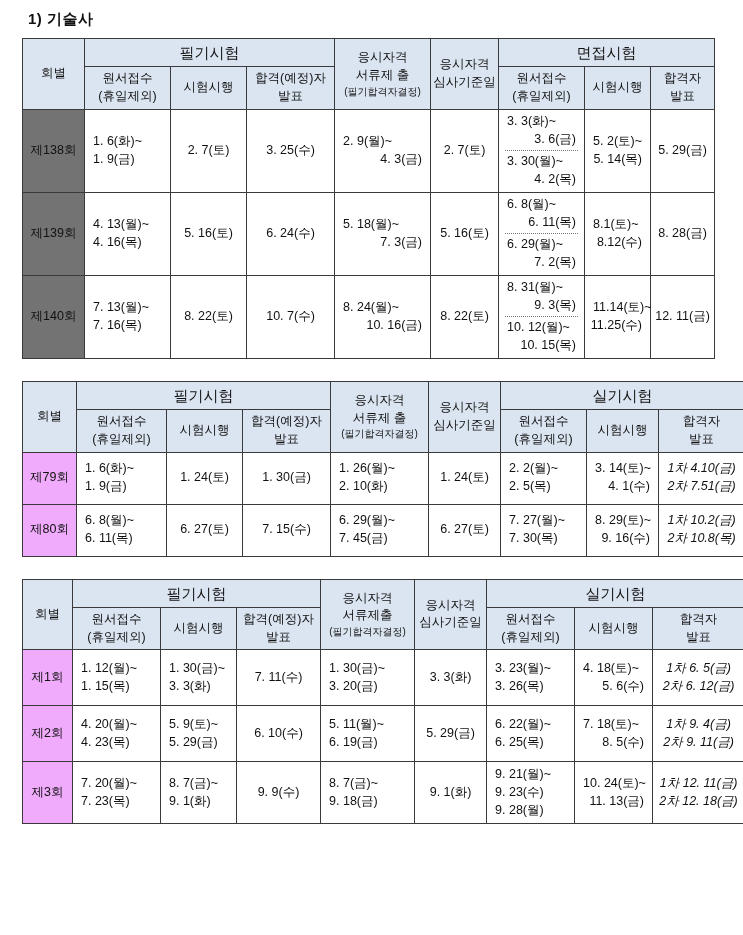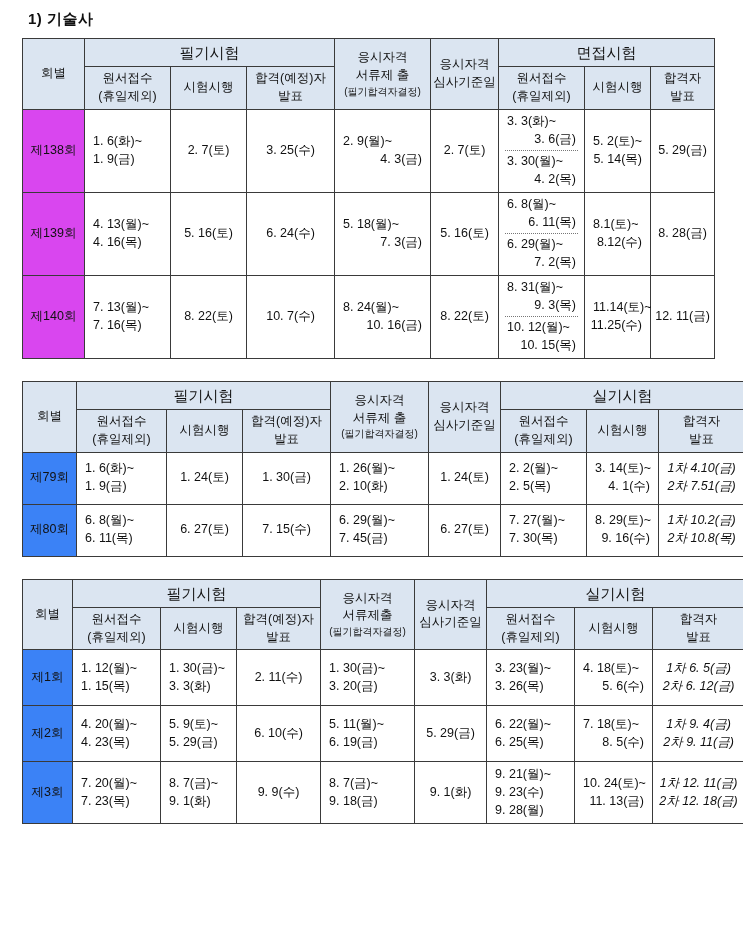--- a/index.html
+++ b/index.html
@@ -46,24 +46,24 @@
   }
   table.sched thead th {
     background: #dbe5f1;
     font-weight: normal;
     font-size: 12.5px;
   }
   table.sched thead th.grp {
     font-size: 15px;
   }
   td.round {
-    background: #d946ef;
+    background: #737373;
     font-size: 13px;
   }
-  .sec2 td.round, .sec3 td.round { background: #3b82f6; }
+  .sec2 td.round, .sec3 td.round { background: #f0abfc; }
   .ln { display: block; }
   .ln.r { text-align: right; padding-right: 6px; }
   .ln.l { text-align: left; padding-left: 6px; }
   .ln.c { text-align: center; font-style: italic; }
   .dash-split { border-top: 1px dotted #777; margin: 2px 4px; }
   .small { font-size: 10px; }
   td.tall { height: 62px; }
 </style>
 </head>
 <body>
@@ -366,21 +366,21 @@
         <tr>
           <td class="round" style="height:56px">제1회</td>
           <td>
             <span class="ln l">1. 12(월)~</span>
             <span class="ln l">1. 15(목)</span>
           </td>
           <td>
             <span class="ln l">1. 30(금)~</span>
             <span class="ln l">3. 3(화)</span>
           </td>
-          <td>2. 11(수)</td>
+          <td>7. 11(수)</td>
           <td>
             <span class="ln l">1. 30(금)~</span>
             <span class="ln l">3. 20(금)</span>
           </td>
           <td>3. 3(화)</td>
           <td>
             <span class="ln l">3. 23(월)~</span>
             <span class="ln l">3. 26(목)</span>
           </td>
           <td>

